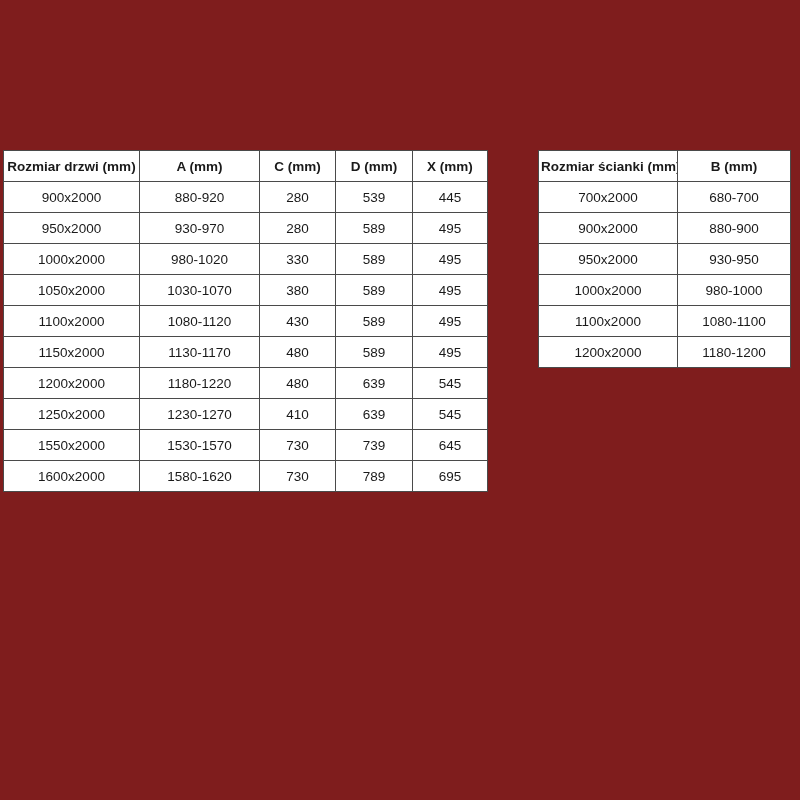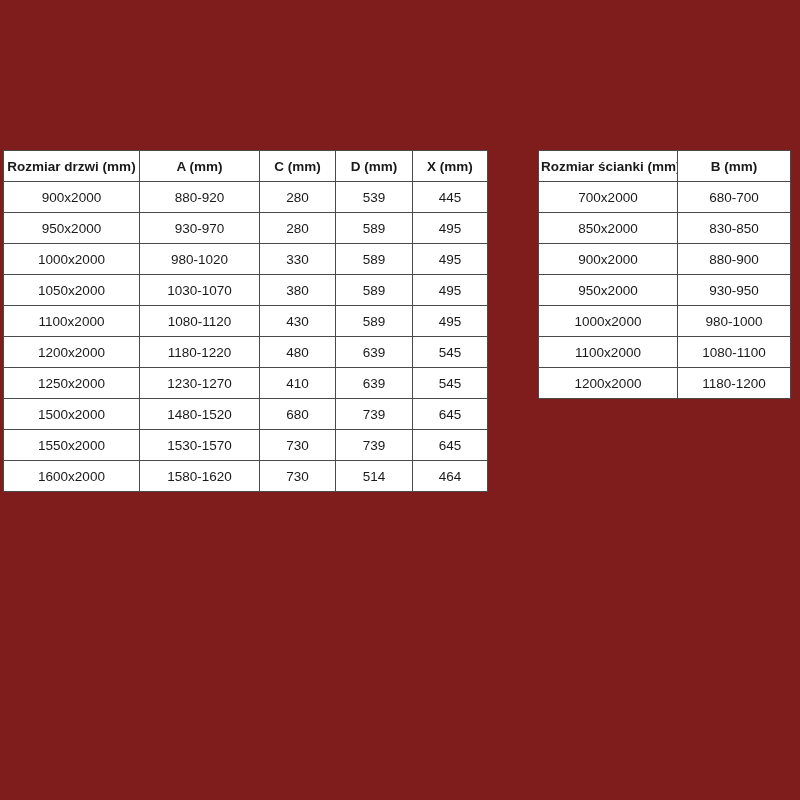--- a/index.html
+++ b/index.html
@@ -97,76 +97,72 @@
           <td>495</td>
         </tr>
         <tr>
           <td>1100x2000</td>
           <td>1080-1120</td>
           <td>430</td>
           <td>589</td>
           <td>495</td>
         </tr>
         <tr>
+          <td>1150x2000</td>
+          <td>1130-1170</td>
+          <td>480</td>
+          <td>589</td>
+          <td>495</td>
+        </tr>
+        <tr>
           <td>1200x2000</td>
           <td>1180-1220</td>
           <td>480</td>
           <td>639</td>
           <td>545</td>
         </tr>
         <tr>
           <td>1250x2000</td>
           <td>1230-1270</td>
           <td>410</td>
           <td>639</td>
           <td>545</td>
         </tr>
         <tr>
-          <td>1500x2000</td>
-          <td>1480-1520</td>
-          <td>680</td>
-          <td>739</td>
-          <td>645</td>
-        </tr>
-        <tr>
           <td>1550x2000</td>
           <td>1530-1570</td>
           <td>730</td>
           <td>739</td>
           <td>645</td>
         </tr>
         <tr>
           <td>1600x2000</td>
           <td>1580-1620</td>
           <td>730</td>
-          <td>514</td>
-          <td>464</td>
+          <td>789</td>
+          <td>695</td>
         </tr>
       </tbody>
   </table>
 
   <table class="spec-table" id="wall-table">
     <colgroup>
         <col>
         <col>
       </colgroup>
     <thead>
       <tr>
           <th>Rozmiar ścianki (mm)</th>
           <th>B (mm)</th>
         </tr>
     </thead>
     <tbody>
         <tr>
           <td>700x2000</td>
           <td>680-700</td>
-        </tr>
-        <tr>
-          <td>850x2000</td>
-          <td>830-850</td>
         </tr>
         <tr>
           <td>900x2000</td>
           <td>880-900</td>
         </tr>
         <tr>
           <td>950x2000</td>
           <td>930-950</td>
         </tr>
         <tr>

